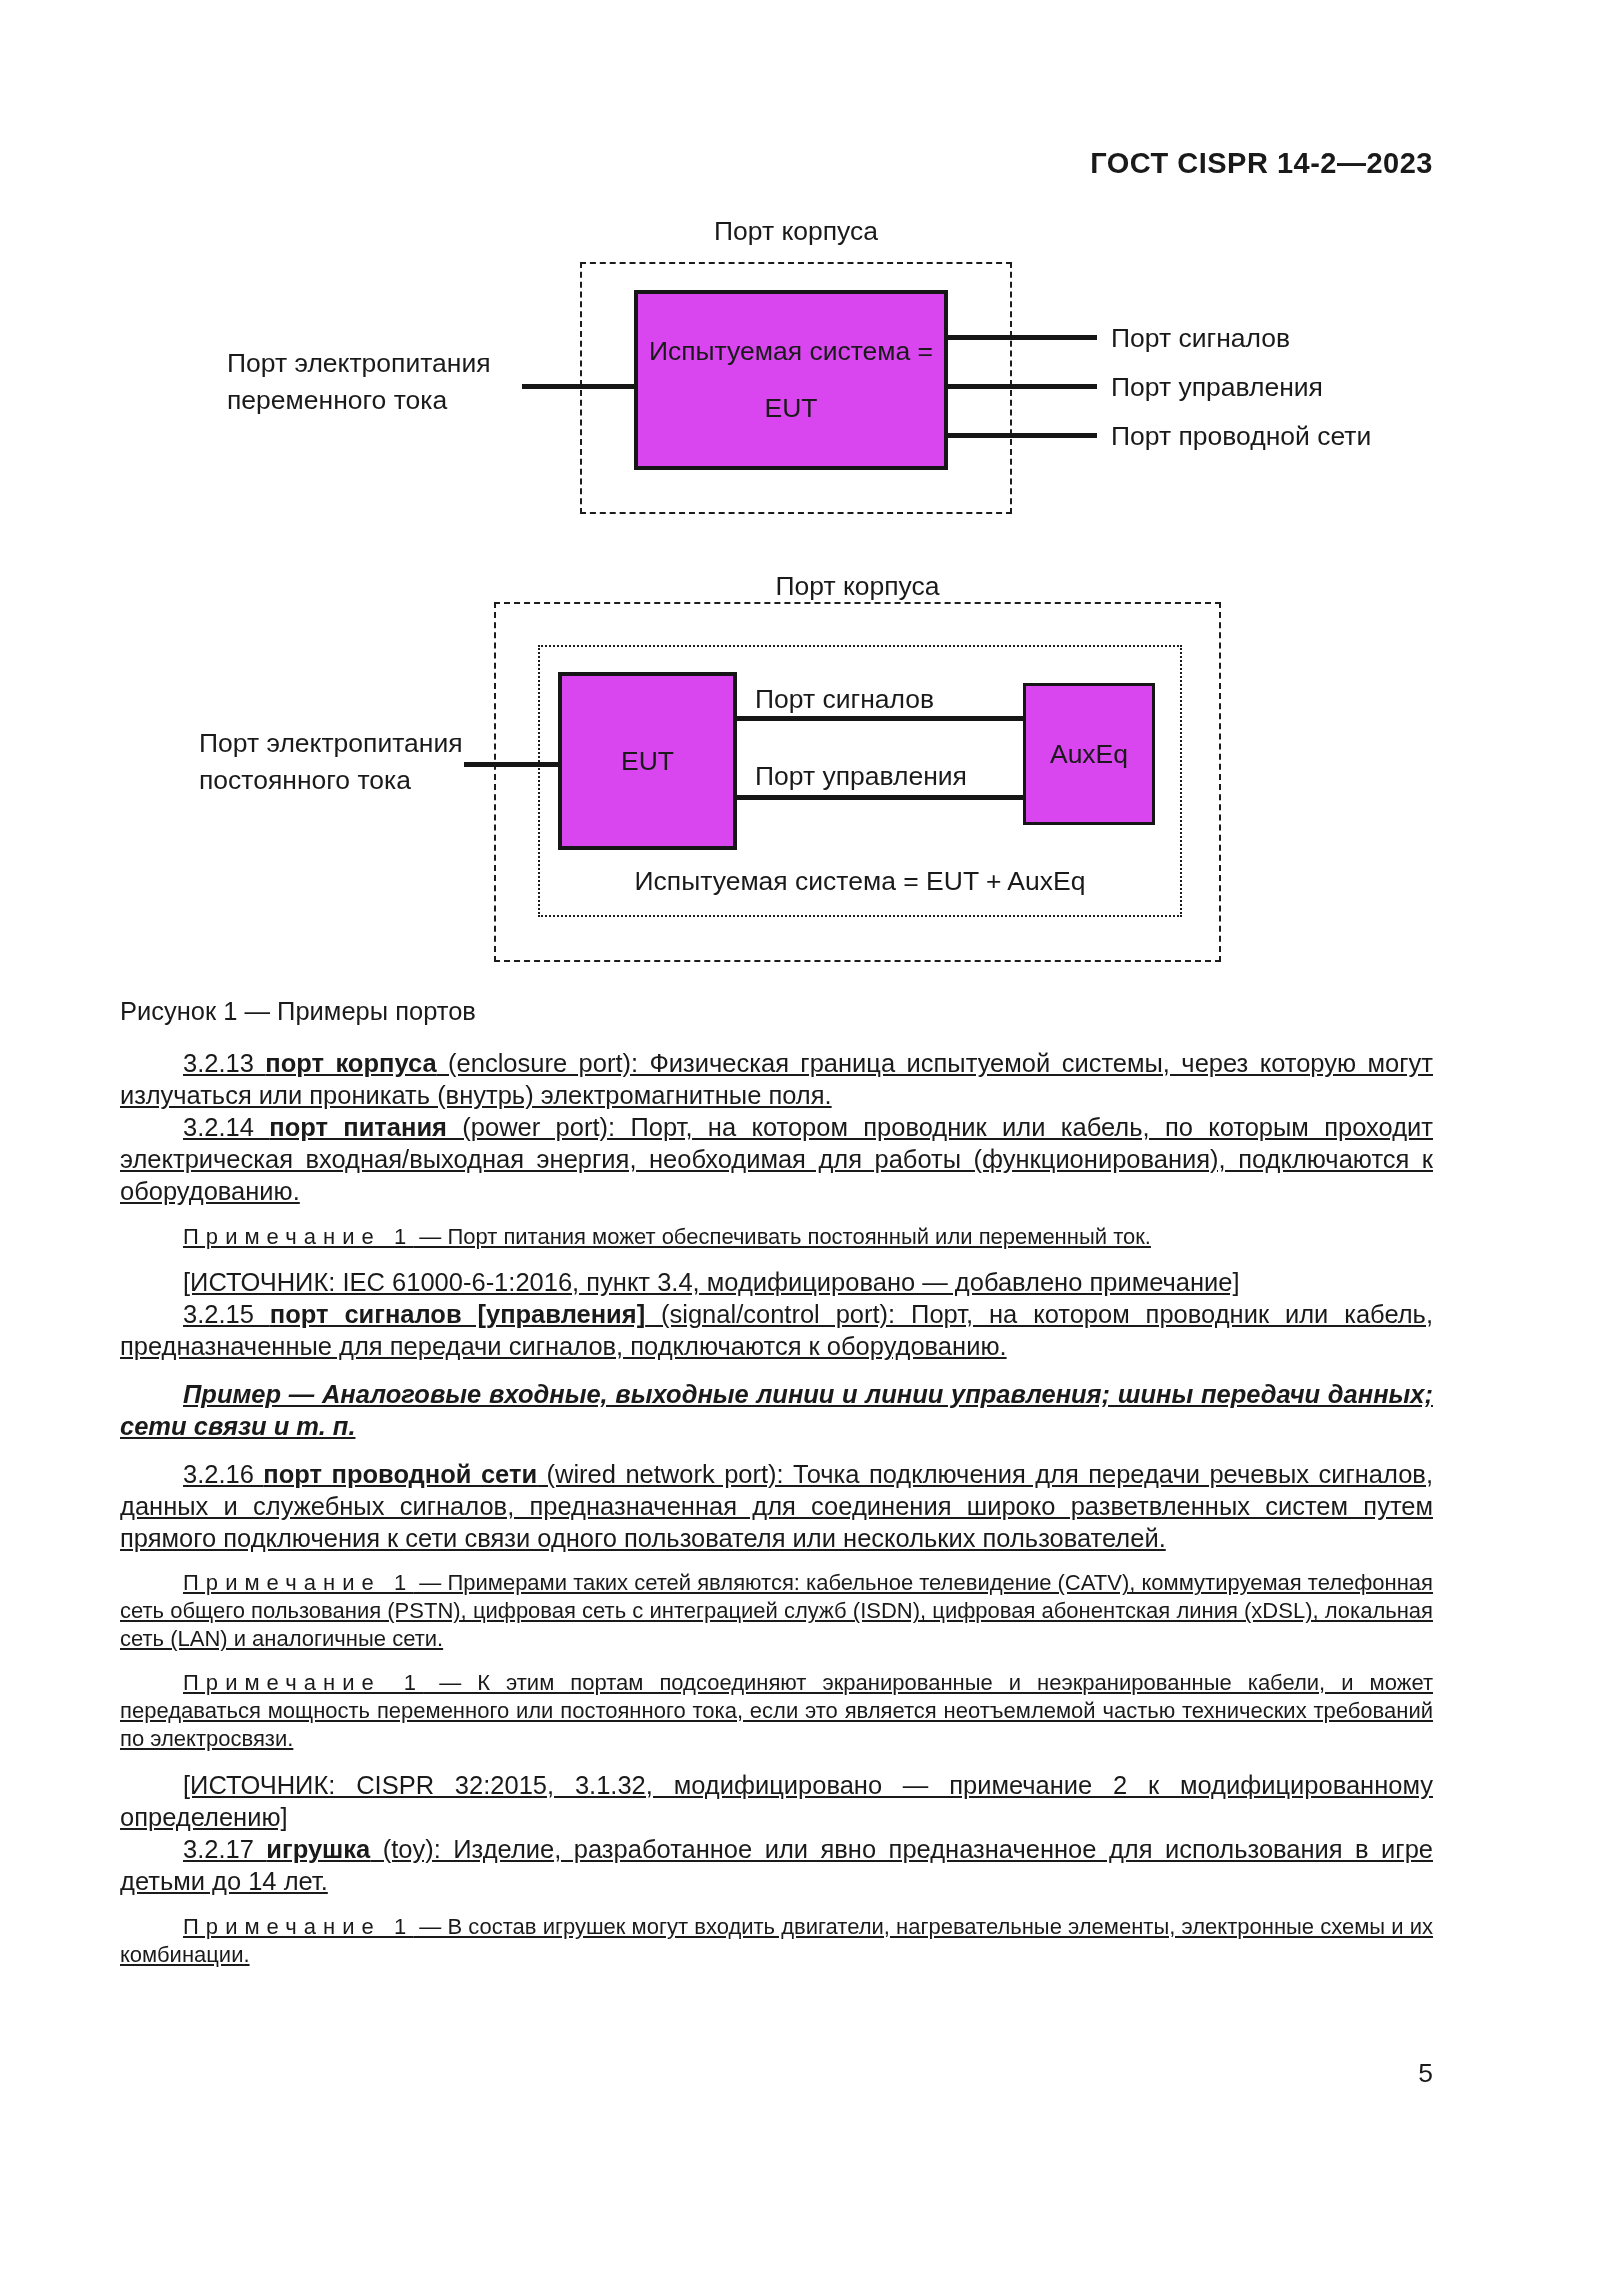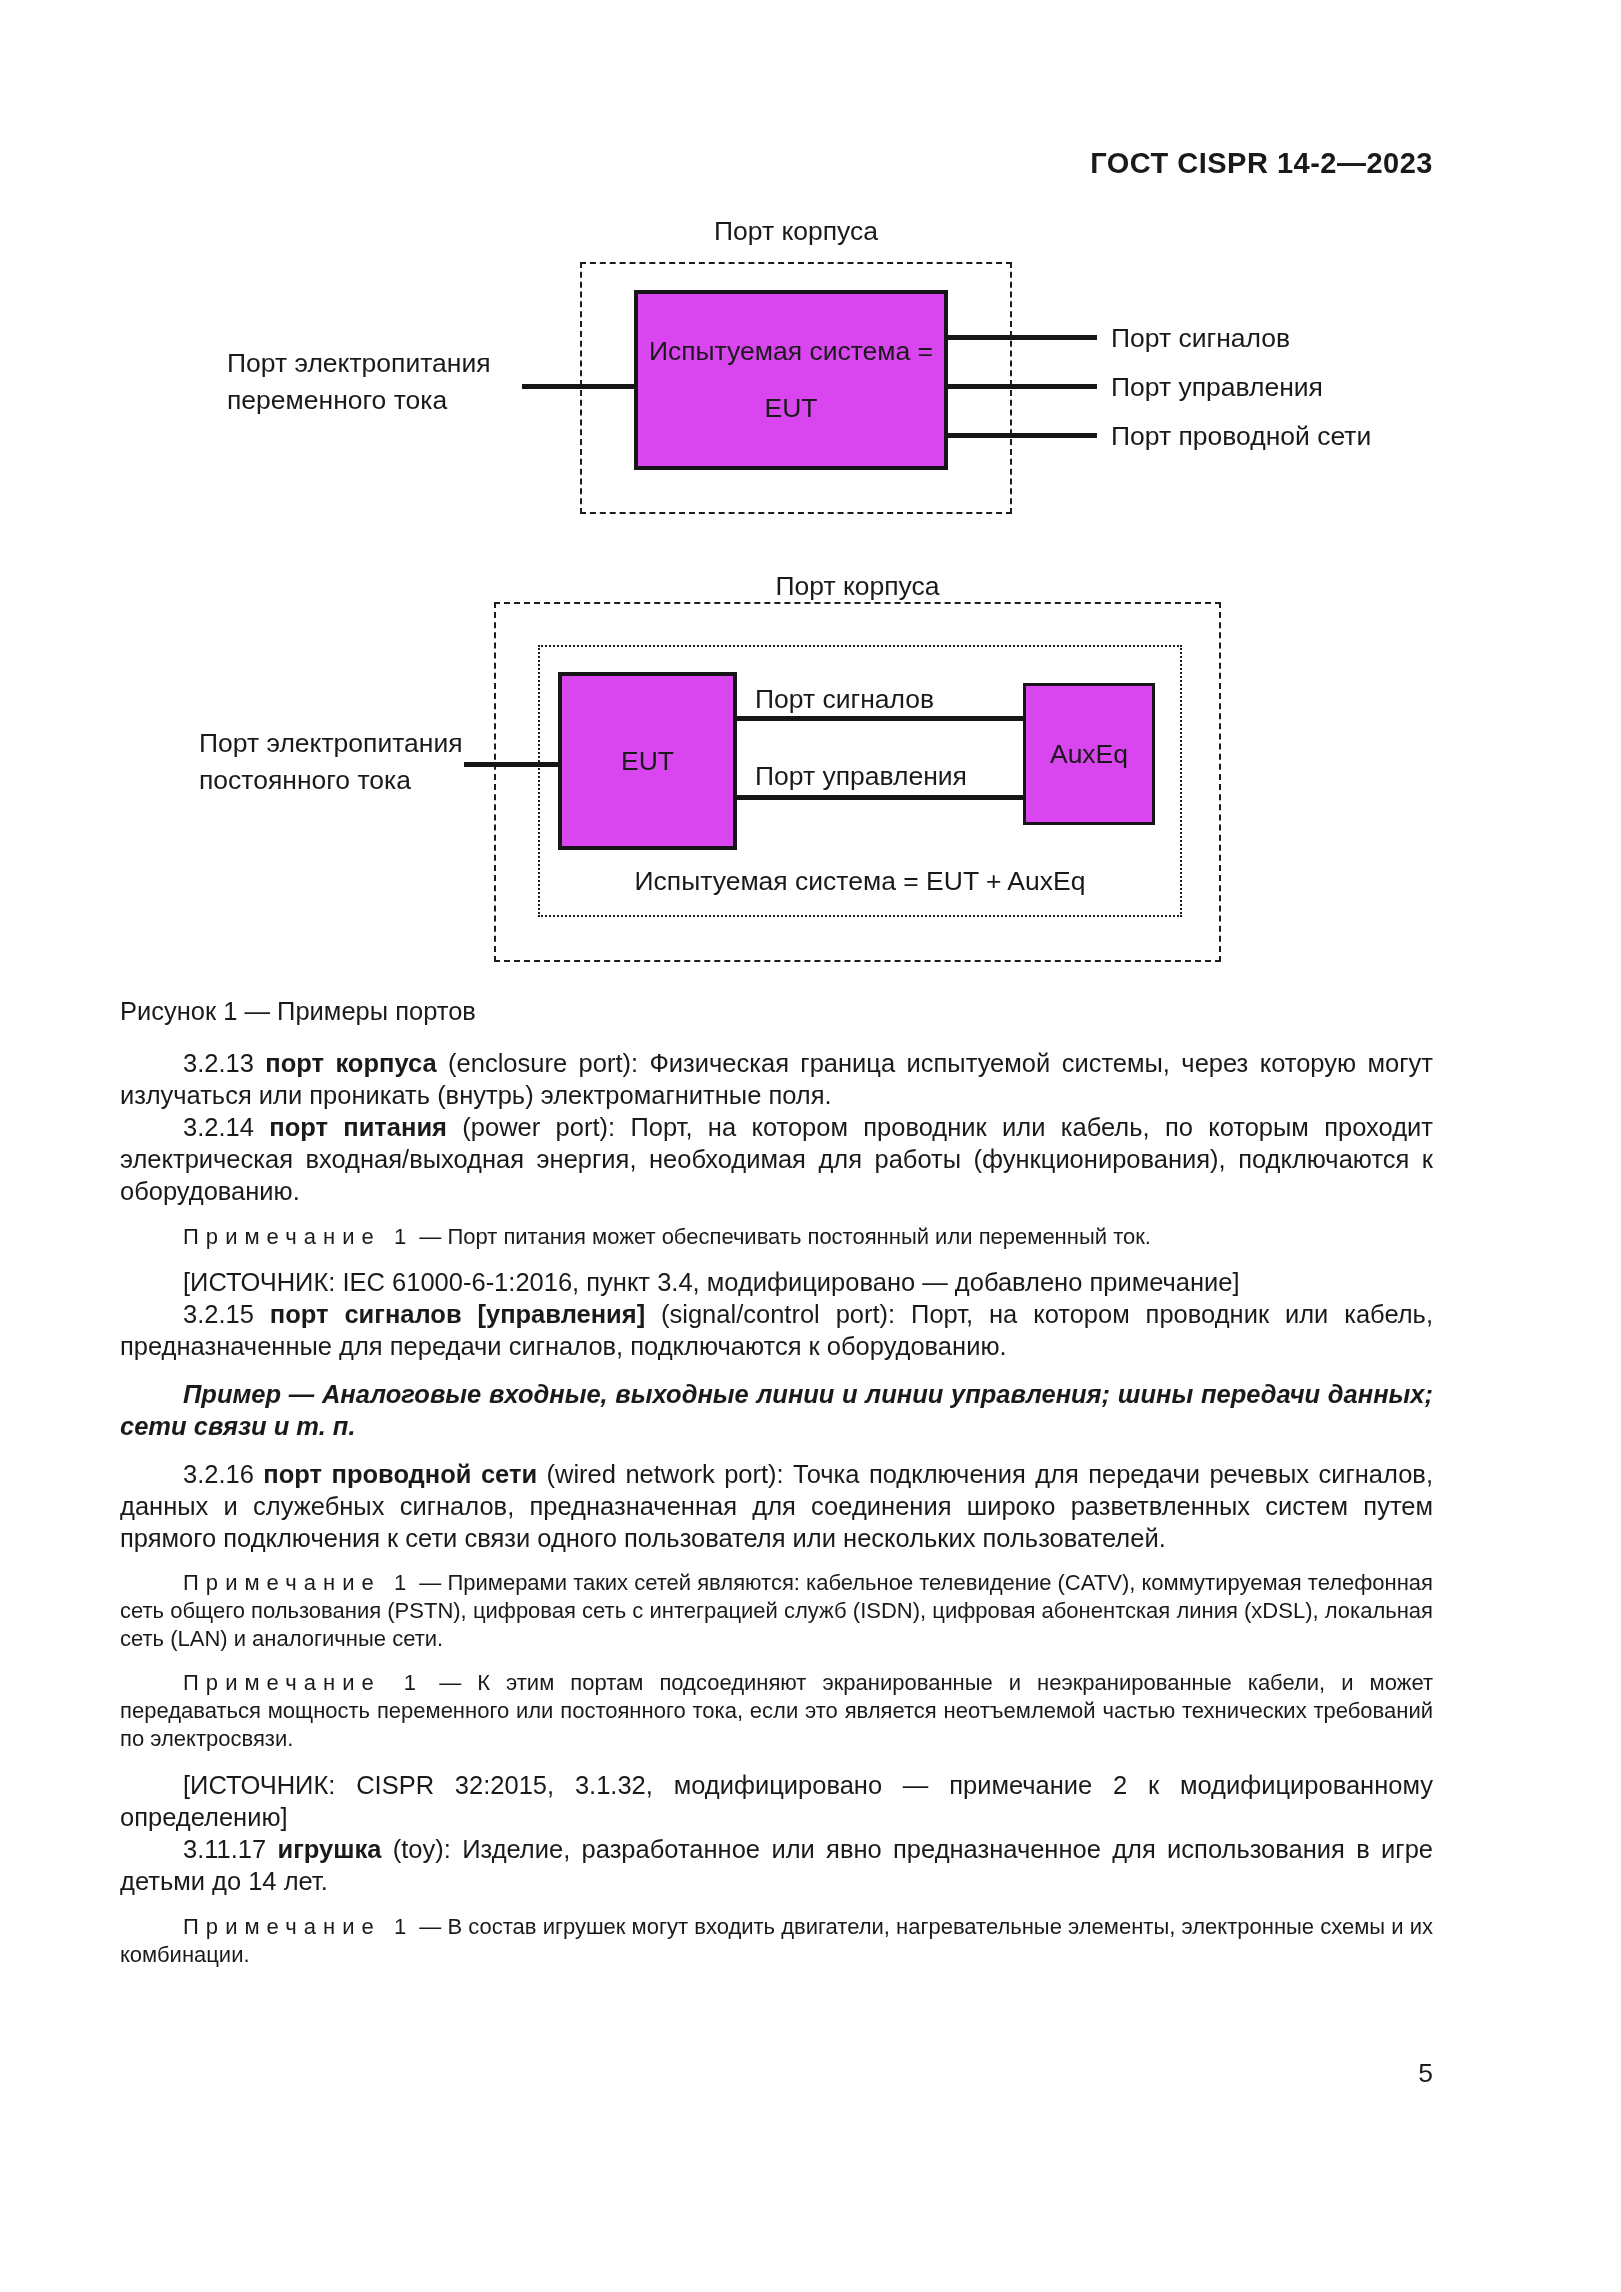--- a/index.html
+++ b/index.html
@@ -39,20 +39,21 @@
   .fig-caption {
     left: 120px; top: 997px; width: 1313px;
     font-size: 25.5px;
   }
 
   
   .content {
     left: 120px; top: 1047px; width: 1313px;
     font-size: 25.5px; line-height: 32px;
     text-align: justify;
+    text-decoration: underline;
   }
   .content p { margin: 0; text-indent: 63px; }
   .content .term { font-weight: bold; }
   .content .note {
     font-size: 22px; line-height: 28px;
     margin: 15.7px 0;
   }
   .content .note + .note { margin-top: 2.9px; }
   .note-label { letter-spacing: 0.32em; }
   .content .example {
@@ -140,20 +141,20 @@
 
 
   <p><span>3.2.16 </span><span class="term">порт проводной сети</span><span> (wired network port): Точка подключения для передачи речевых сигналов, данных и служебных сигналов, предназначенная для соединения широко разветвленных систем путем прямого подключения к сети связи одного пользователя или нескольких пользователей.</span></p>
 
   <p class="note"><span class="note-label">Примечание 1</span><span> — Примерами таких сетей являются: кабельное телевидение (CATV), коммутируемая телефонная сеть общего пользования (PSTN), цифровая сеть с интеграцией служб (ISDN), цифровая абонентская линия (xDSL), локальная сеть (LAN) и аналогичные сети.</span></p>
 
   <p class="note"><span class="note-label">Примечание 1</span><span> — К этим портам подсоединяют экранированные и неэкранированные кабели, и может передаваться мощность переменного или постоянного тока, если это является неотъемлемой частью технических требований по электросвязи.</span></p>
 
   <p>[ИСТОЧНИК: CISPR 32:2015, 3.1.32, модифицировано — примечание 2 к модифицированному определению]</p>
 
-  <p><span>3.11.17 </span><span class="term">игрушка</span><span> (toy): Изделие, разработанное или явно предназначенное для использования в игре детьми до 14 лет.</span></p>
+  <p><span>3.2.17 </span><span class="term">игрушка</span><span> (toy): Изделие, разработанное или явно предназначенное для использования в игре детьми до 14 лет.</span></p>
 
   <p class="note"><span class="note-label">Примечание 1</span><span> — В состав игрушек могут входить двигатели, нагревательные элементы, электронные схемы и их комбинации.</span></p>
 
 </div>
 
 <div class="abs page-number">5</div>
 
 
 </body></html>

